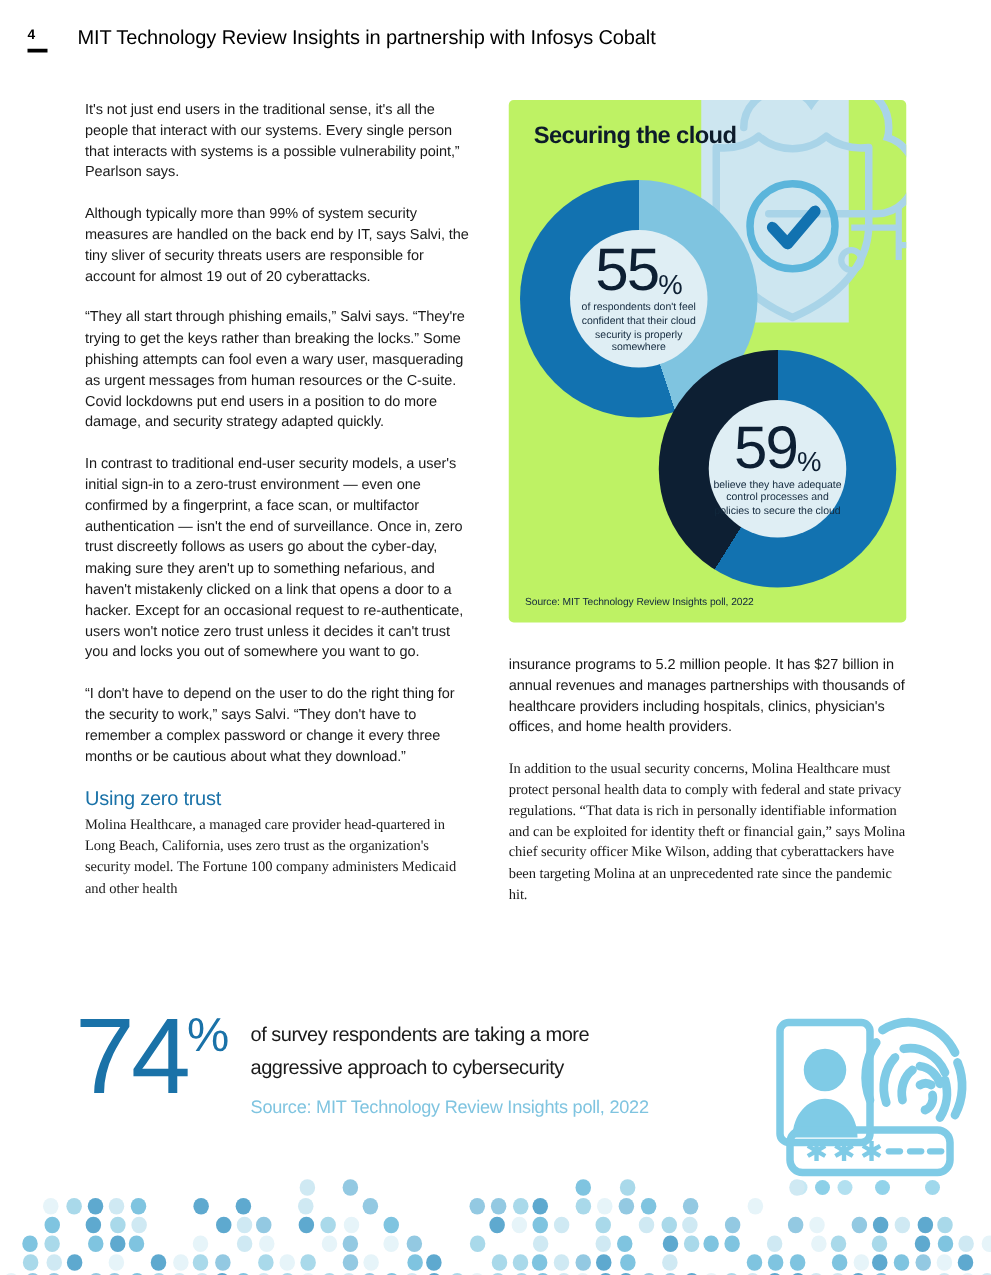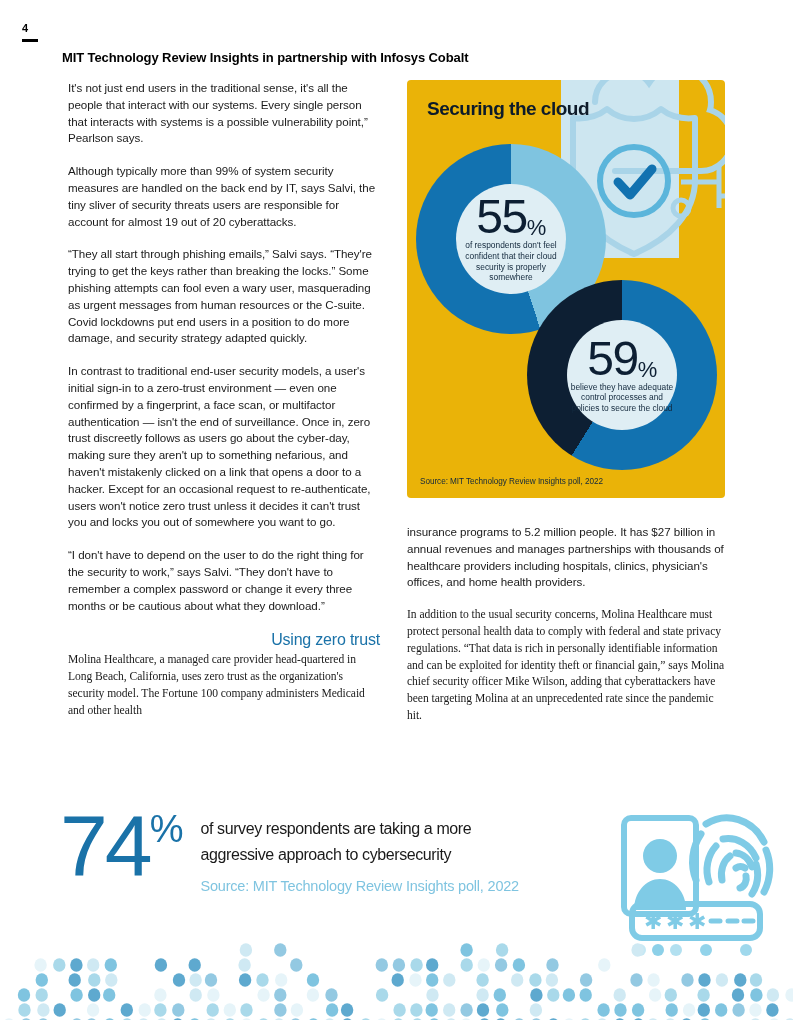--- a/index.html
+++ b/index.html
@@ -36,26 +36,25 @@
   }
   .folio-rule {
     position: absolute;
     left: 0;
     top: 17px;
     width: 16px;
     height: 3px;
     background: #000;
   }
   .header-title {
-    font-size: 13px;
-    font-weight: bold;
+    font-size: 16px;
+    font-weight: normal;
     color: #000;
     letter-spacing: -0.1px;
     padding-top: 0px;
-    margin-top: 28px;
   }
 
   
   .col {
     position: absolute;
     font-size: 11.6px;
     line-height: 16.8px;
     color: #1a1a1a;
     letter-spacing: -0.05px;
   }
@@ -65,31 +64,30 @@
   .col-left  { left: 68px;  top: 80px;  width: 312px; }
   .col-right-lower { left: 407px; top: 524px; width: 318px; }
 
   .section-head {
     color: #1a72a8;
     font-size: 16px;
     font-weight: normal;
     line-height: 20px;
     margin: 0 0 2px 0;
     letter-spacing: -0.2px;
-    text-align: right;
   }
 
   
   .infographic {
     position: absolute;
     left: 407px;
     top: 80px;
     width: 318px;
     height: 418px;
-    background: #eab308;
+    background: #bef264;
     border-radius: 4px;
     overflow: hidden;
   }
   .info-title {
     position: absolute;
     left: 20px;
     top: 18px;
     font-size: 19px;
     font-weight: bold;
     color: #0d1b2a;

